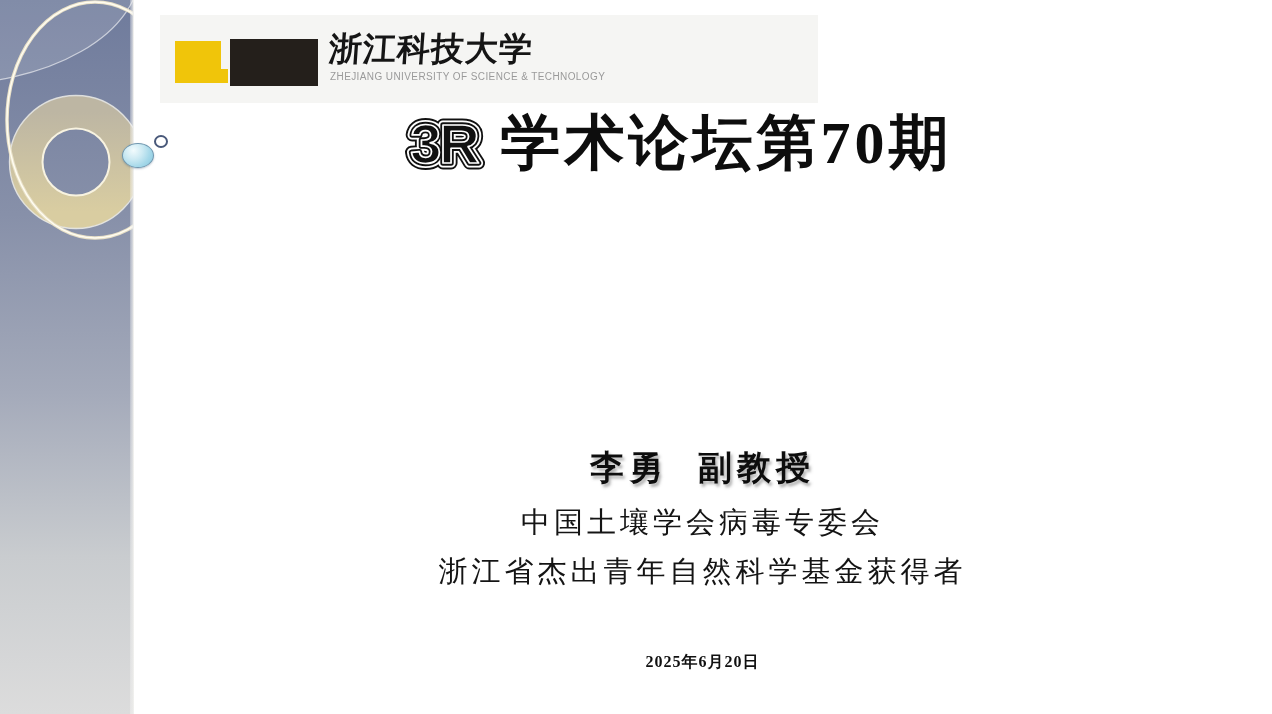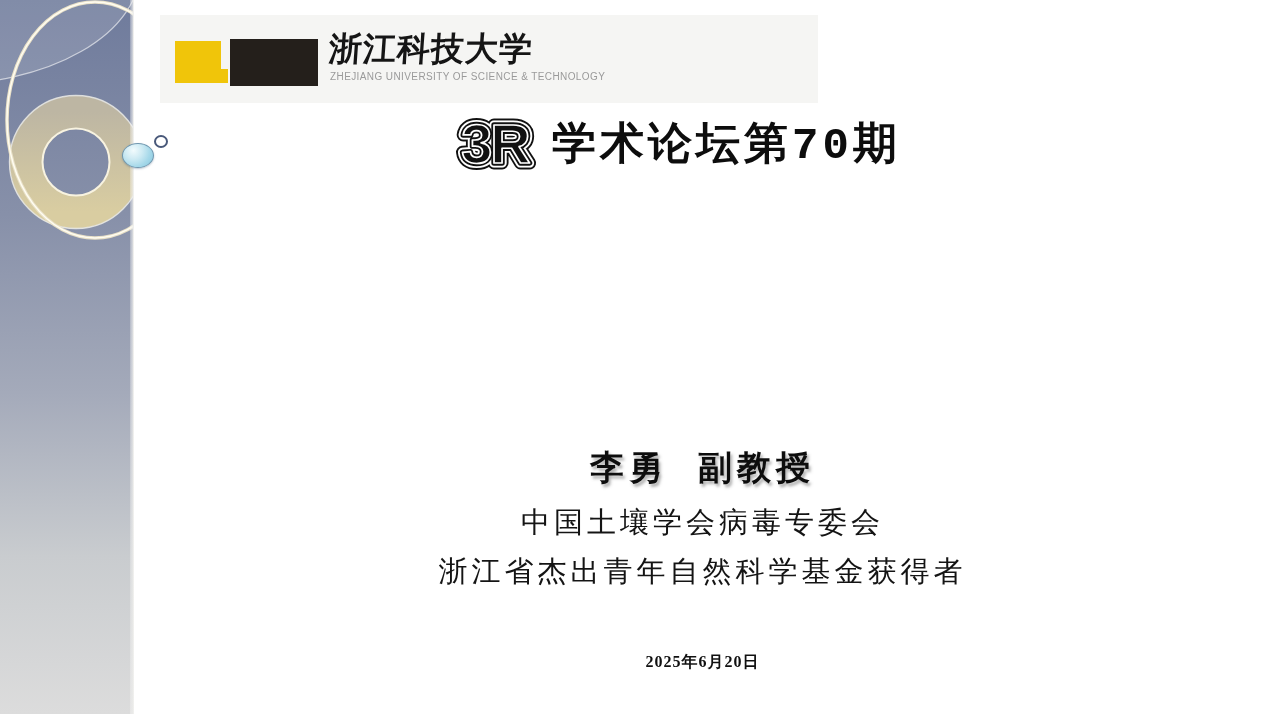--- a/index.html
+++ b/index.html
@@ -72,22 +72,22 @@
     font-size:10px; font-weight:bold; color:#1c1c1c;
   }
 
   
   .center-line { position:absolute; left:133px; right:0; text-align:center; }
   .forum-line {
     top:110px; height:66px; display:flex; align-items:center; justify-content:center;
     gap:14px; transform:translateX(-26px);
   }
   .forum-text {
-    font-family:Liberation Mono, monospace; font-weight:bold;
-    font-size:44px; color:#0d0d0d; letter-spacing:4px; white-space:nowrap;
+    font-family:Liberation Serif, serif; font-weight:bold;
+    font-size:60px; color:#0d0d0d; letter-spacing:4px; white-space:nowrap;
   }
   .main-title {
     top:243px; margin:0; font-family:"Liberation Serif", serif; font-weight:bold;
     font-size:42px; color:#0b0b0b; letter-spacing:2px; white-space:nowrap;
     text-shadow:2px 3px 3px rgba(90,90,90,0.55);
   }
   .presenter-line {
     top:445px; font-family:"Liberation Serif", serif; font-weight:bold;
     font-size:34px; color:#0d0d0d; letter-spacing:5px;
     text-shadow:2px 3px 3px rgba(100,100,100,0.5);

